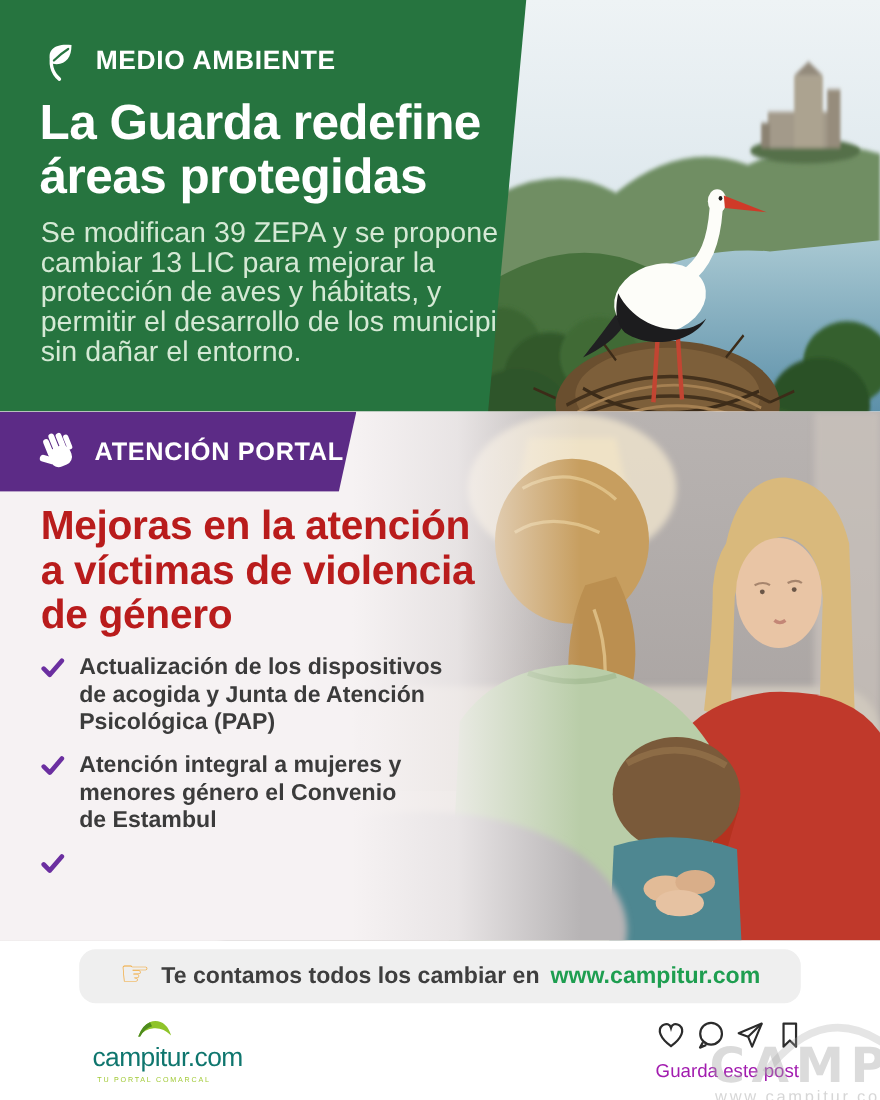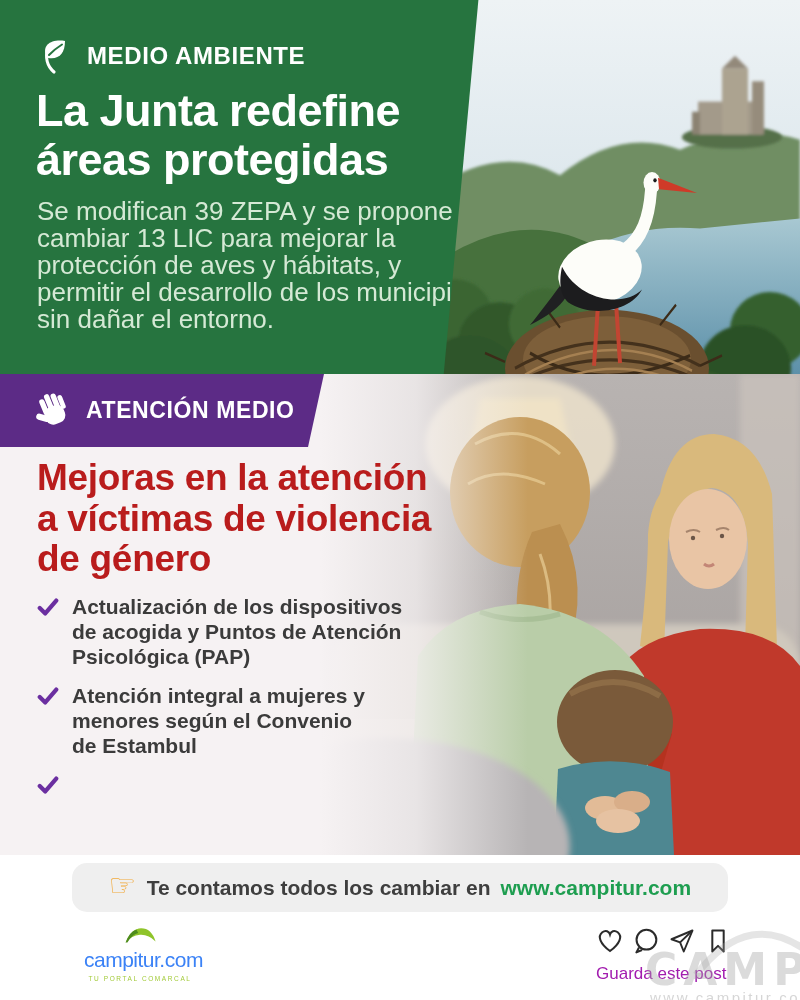--- a/index.html
+++ b/index.html
@@ -43,21 +43,21 @@
   .cta { position:absolute; left:72px; top:863px; width:656px; height:49px; background:#EFEFEF;
          border-radius:15px; display:flex; align-items:center; justify-content:center; gap:10px; }
   .cta-pointer { color:#F1A93B; font-size:31px; line-height:31px; margin-top:-5px;
                  font-family:"DejaVu Sans", sans-serif; }
   .cta-text { color:#3E3E3E; font-size:21px; font-weight:bold; }
   .cta-link { color:#1E9E50; font-size:21px; font-weight:bold; text-decoration:none; }
 
   
   .logo { position:absolute; left:84px; top:925px; width:112px; text-align:center; }
   .logo-arc { width:36px; height:22px; display:block; margin:0 auto; }
-  .logo-name { color:#3b82f6; font-size:21px; letter-spacing:-0.5px; margin-top:1px; }
+  .logo-name { color:#0f766e; font-size:24px; letter-spacing:-0.5px; margin-top:1px; }
   .logo-tag { color:#A3CB3A; font-size:6.5px; letter-spacing:1.6px; margin-top:3px; }
   .actions { position:absolute; left:596px; top:927px; width:145px; }
   .icons-row { display:flex; gap:8px; align-items:center; }
   .icons-row .soc-icon { width:28px; height:28px; display:block; cursor:pointer; }
   .save-label { margin-top:9px; color:#a21caf; font-size:17px; }
 
   
   .wm-title { position:absolute; left:645px; top:944px; font-size:44px; font-weight:bold;
               letter-spacing:6px; color:rgba(165,165,165,0.40); z-index:5; pointer-events:none;
               font-family:"DejaVu Sans", sans-serif; }
@@ -144,21 +144,21 @@
       <div class="badge-row">
         <span class="icon-wrap">
           <svg viewBox="0 0 40 40" width="40" height="40">
             <path d="M20 36 C13 30 11 21 14 12" stroke="#FFFFFF" stroke-width="3.2" fill="none" stroke-linecap="round"></path>
             <path d="M12 20 C8 9 17 3 31 5 C31 17 25 24 14 22 Q13 21 12 20 Z" fill="#FFFFFF"></path>
             <path d="M15 19 C20 14 24 11 28 8.5" stroke="#26743F" stroke-width="2" fill="none" stroke-linecap="round"></path>
           </svg>
         </span>
         <span class="badge-label">MEDIO AMBIENTE</span>
       </div>
-      <h1 class="env-headline pre">La Junta redefine
+      <h1 class="env-headline pre">La Guarda redefine
 áreas protegidas</h1>
       <p class="env-body pre">Se modifican 39 ZEPA y se propone
 cambiar 13 LIC para mejorar la
 protección de aves y hábitats, y
 permitir el desarrollo de los municipios
 sin dañar el entorno.</p>
     </div>
   </section>
 
   <section class="sec-social">
@@ -225,46 +225,46 @@
           <g fill="#FFFFFF" transform="rotate(-22 22 22)">
             <rect x="12" y="17" width="21" height="19" rx="8"></rect>
             <rect x="12" y="6" width="5.6" height="18" rx="2.8"></rect>
             <rect x="18.6" y="3" width="5.6" height="21" rx="2.8"></rect>
             <rect x="25.2" y="5" width="5.6" height="19" rx="2.8"></rect>
             <rect x="31.4" y="9" width="5" height="15" rx="2.5"></rect>
             <rect x="3" y="20" width="15" height="6.5" rx="3.2" transform="rotate(38 8 23)"></rect>
           </g>
         </svg>
       </span>
-      <span class="badge-label">ATENCIÓN MEDIO</span>
+      <span class="badge-label">ATENCIÓN PORTAL</span>
     </div>
 
     <h2 class="social-headline pre">Mejoras en la atención
 a víctimas de violencia
 de género</h2>
 
     <ul class="bullets">
       <li class="bullet">
         <span class="check-wrap">
           <svg viewBox="0 0 24 24" width="22" height="22">
               <path d="M3 13 L9 19 L21 5" stroke="#6B2FA0" stroke-width="4.6" fill="none" stroke-linecap="round" stroke-linejoin="round"></path>
             </svg>
         </span>
         <span class="bullet-text pre">Actualización de los dispositivos
-de acogida y Puntos de Atención
+de acogida y Junta de Atención
 Psicológica (PAP)</span>
       </li>
       <li class="bullet">
         <span class="check-wrap">
           <svg viewBox="0 0 24 24" width="22" height="22">
               <path d="M3 13 L9 19 L21 5" stroke="#6B2FA0" stroke-width="4.6" fill="none" stroke-linecap="round" stroke-linejoin="round"></path>
             </svg>
         </span>
         <span class="bullet-text pre">Atención integral a mujeres y
-menores según el Convenio
+menores género el Convenio
 de Estambul</span>
       </li>
       <li class="bullet">
         <span class="check-wrap">
           <svg viewBox="0 0 24 24" width="22" height="22">
               <path d="M3 13 L9 19 L21 5" stroke="#6B2FA0" stroke-width="4.6" fill="none" stroke-linecap="round" stroke-linejoin="round"></path>
             </svg>
         </span>
       </li>
     </ul>

